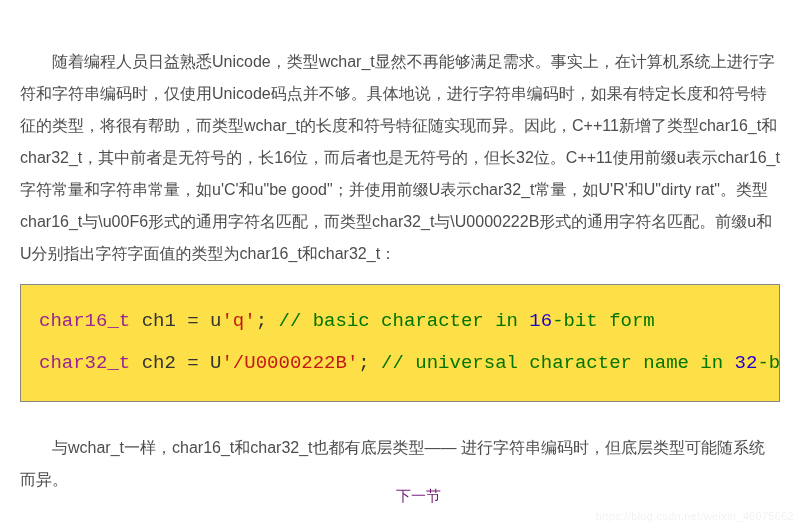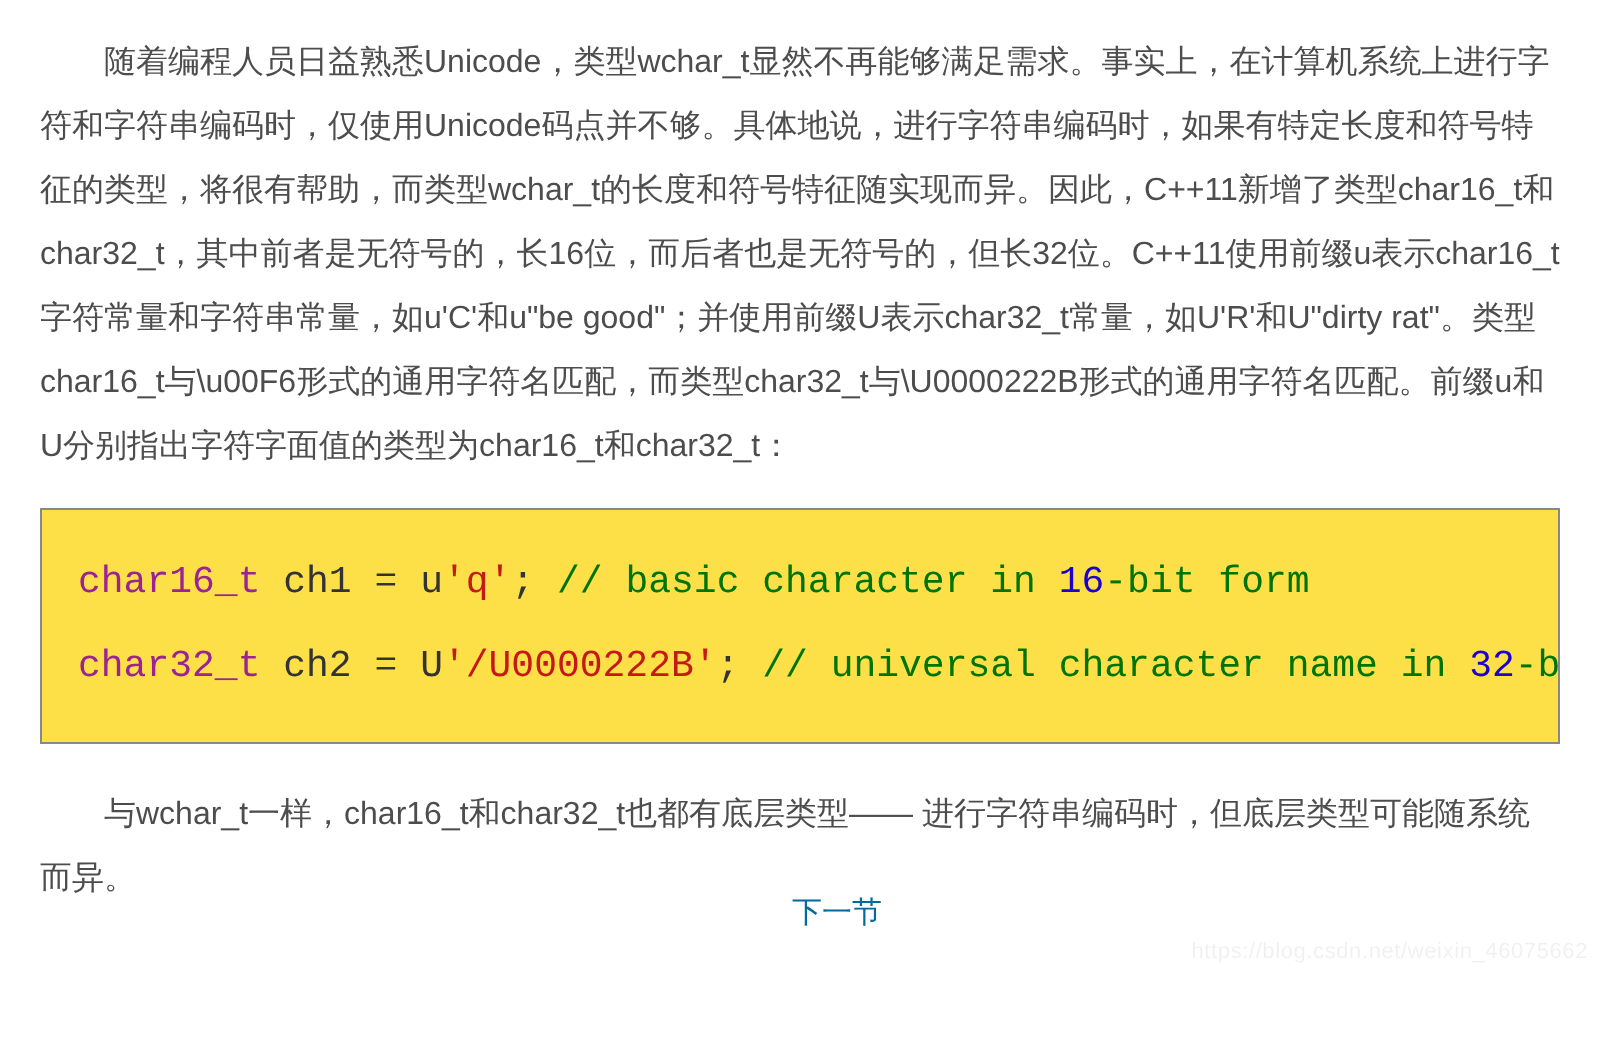--- a/index.html
+++ b/index.html
@@ -10,20 +10,21 @@
     color: #4d4d4d;
     background: #fff;
     position: relative;
   }
   .para {
     font-size: 16px;
     line-height: 2.0;
     text-indent: 2em;
     margin-bottom: 14px;
     color: #4d4d4d;
+    margin-top: 30px;
   }
   .codeblock {
     border: 1px solid #888;
     background: #fde047;
     padding: 16px 18px;
     margin: 10px 0 20px 0;
     font-family: Consolas, "Courier New", monospace;
     font-size: 19px;
     line-height: 2.2;
     color: #333;
@@ -34,21 +35,21 @@
   .tok-var  { color: #333; }
   .tok-op   { color: #333; }
   .tok-str  { color: #c41a16; }
   .tok-cmt  { color: #007400; }
   .tok-num  { color: #1c00cf; }
   .next-link {
     position: absolute;
     left: 396px;
     bottom: 20px;
     font-size: 15px;
-    color: #0369a1;
+    color: #701a75;
     cursor: pointer;
   }
   .watermark {
     position: absolute;
     right: 6px;
     bottom: 4px;
     font-size: 11px;
     color: rgba(0,0,0,0.06);
     letter-spacing: 0.3px;
   }

